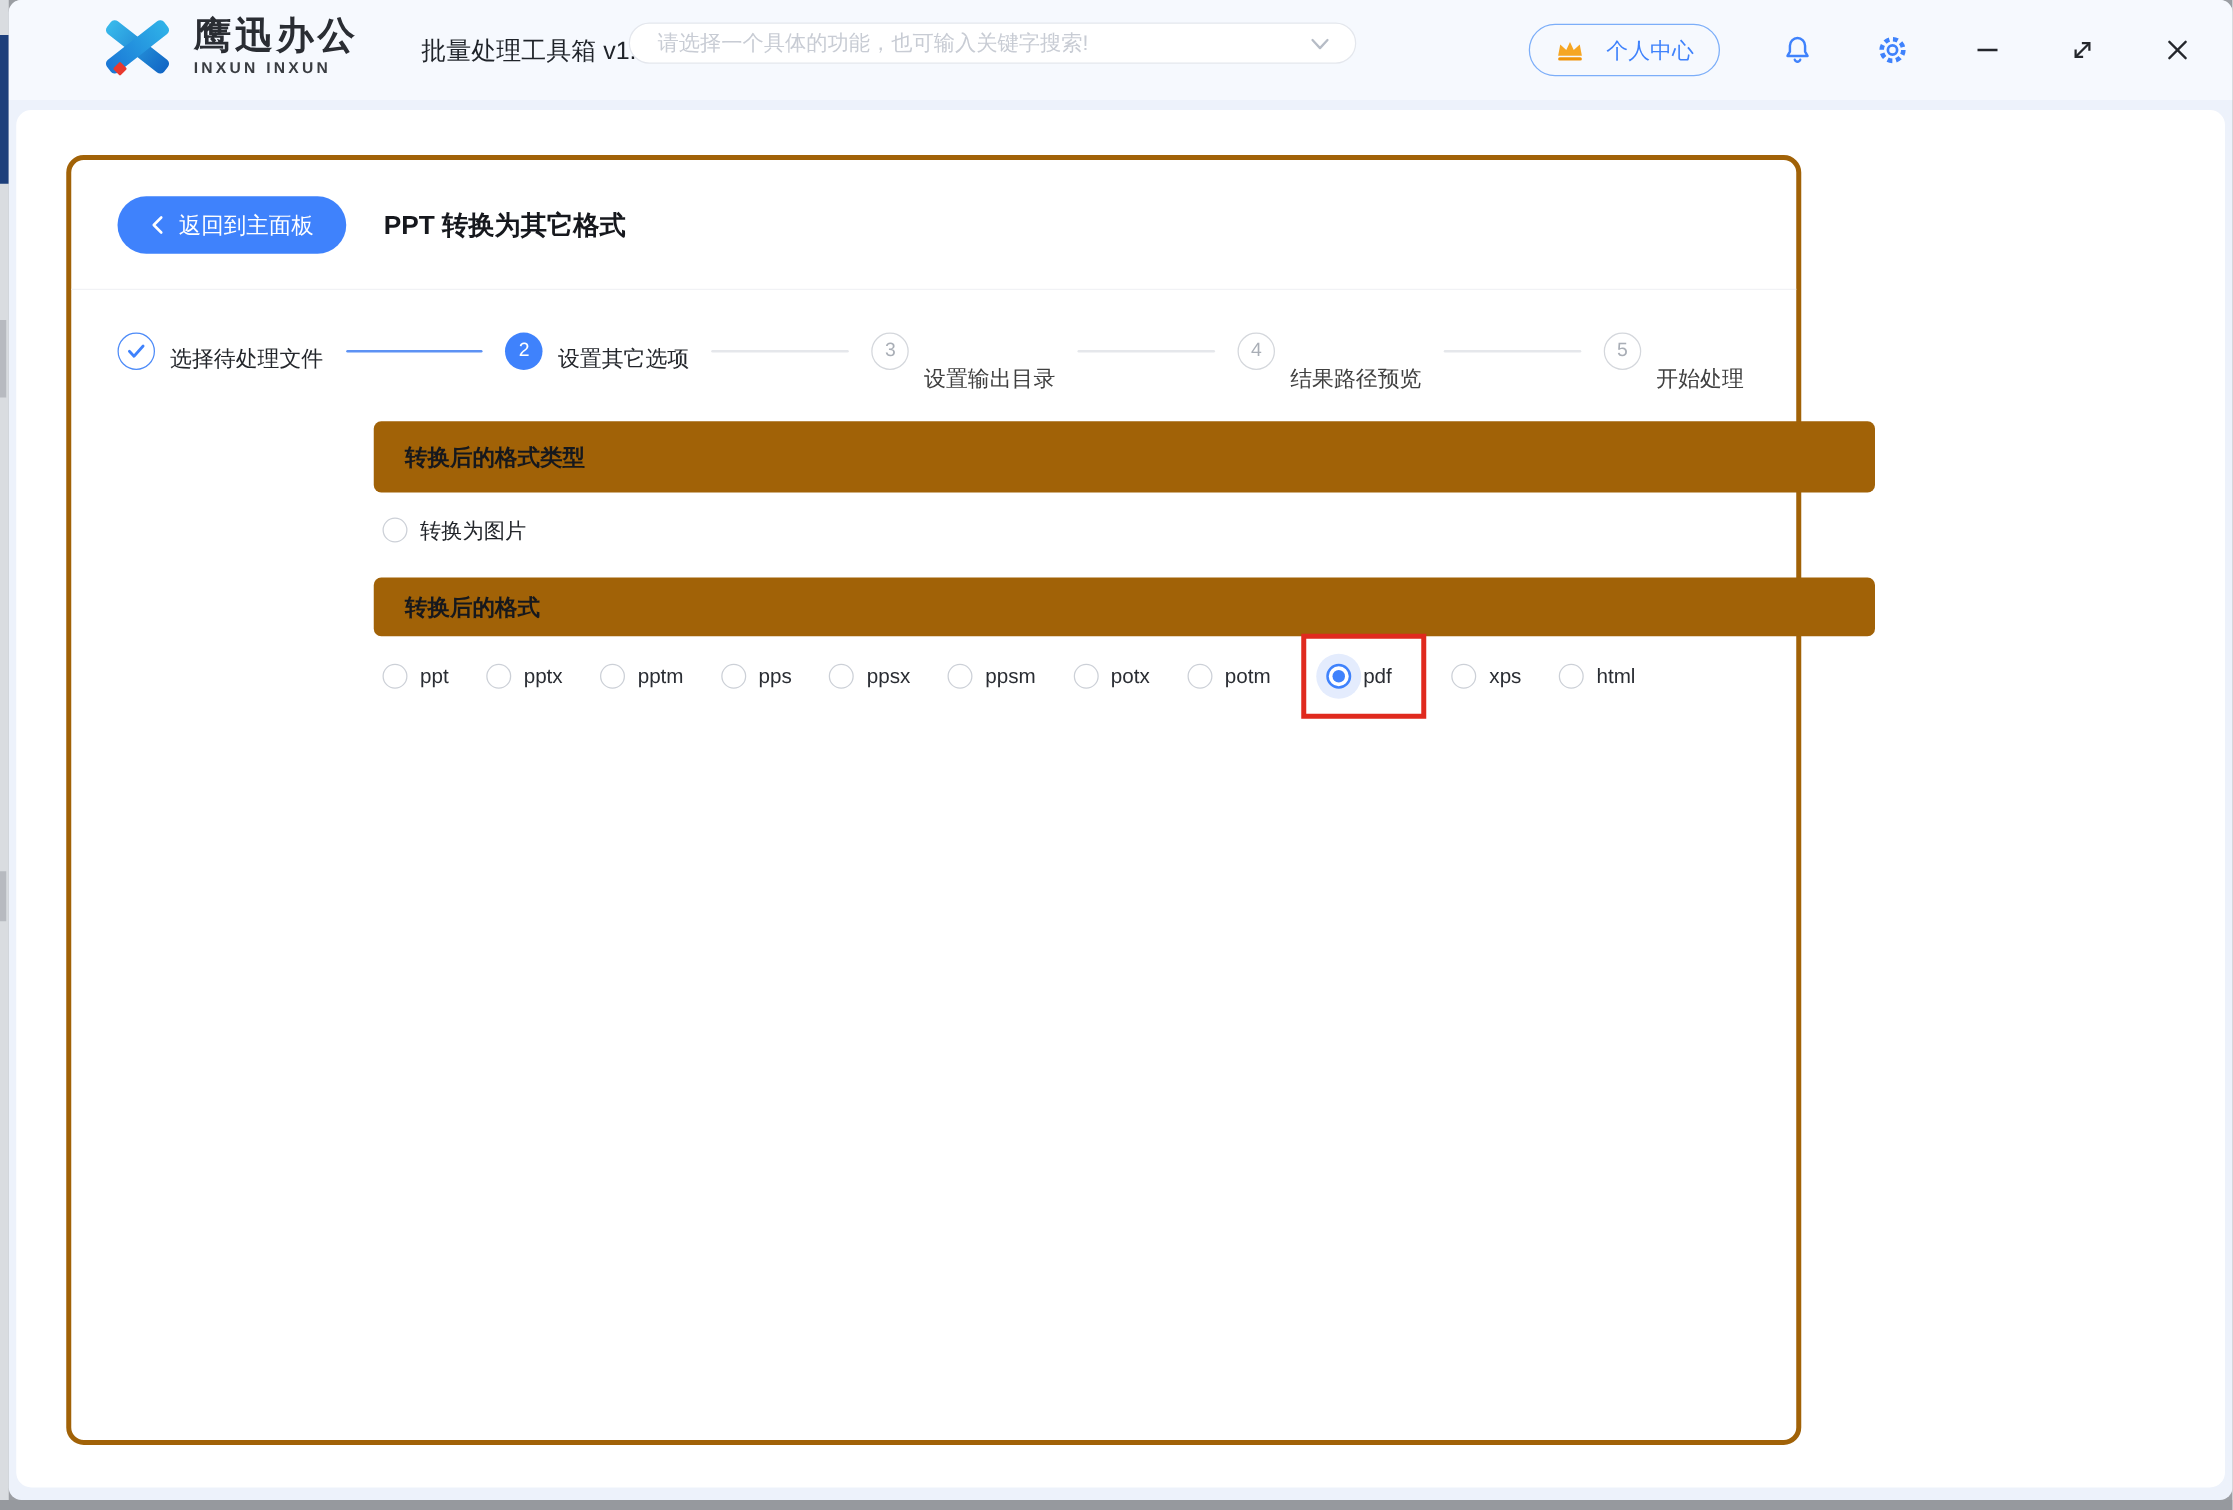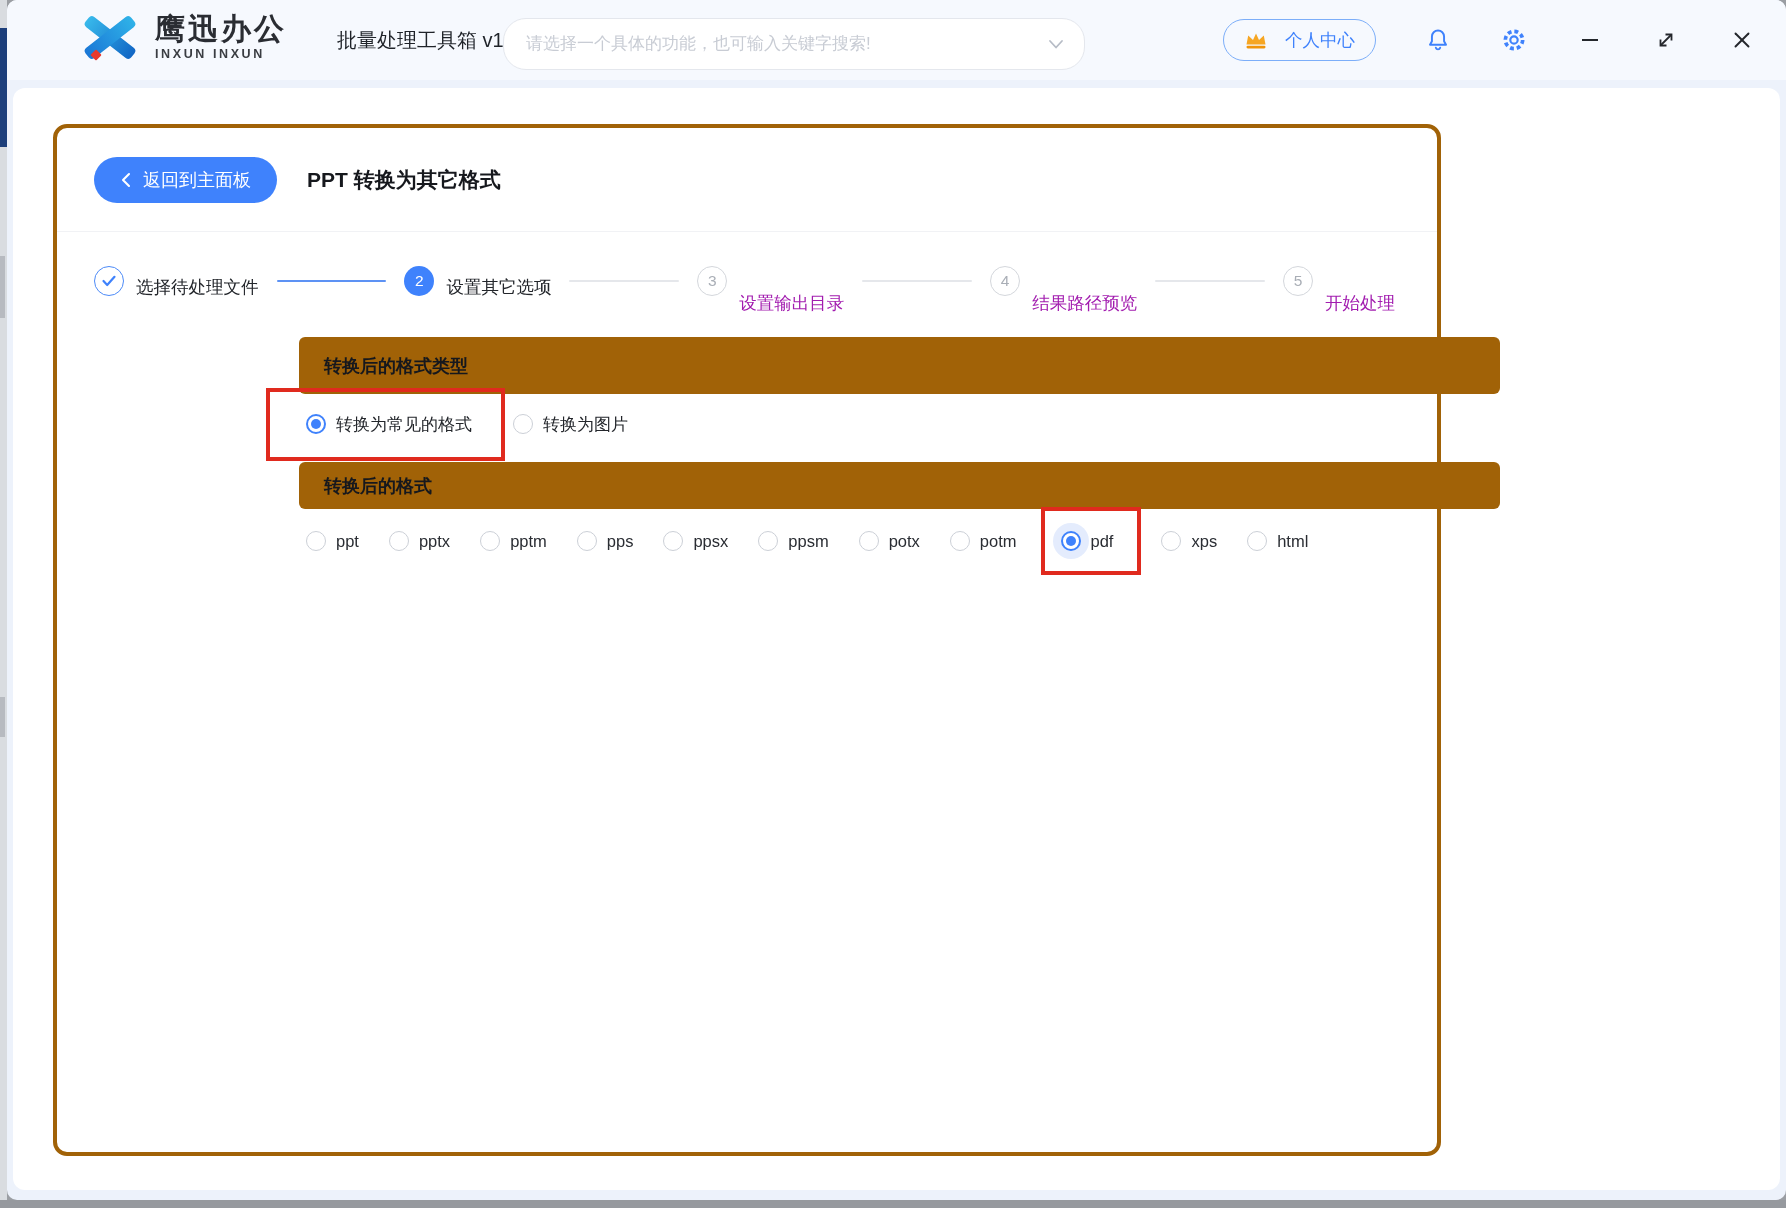--- a/index.html
+++ b/index.html
@@ -31,21 +31,21 @@
   .logo-x .bar { position:absolute; left:2px; top:20px; width:58px; height:13px; border-radius:4px; }
   .logo-x .bar.a { transform:rotate(38deg); background:linear-gradient(to right,#38B9EB,#1166C5); }
   .logo-x .bar.b { transform:rotate(-38deg); background:linear-gradient(to right,#1A77D6,#2FB2E8); }
   .logo-x .spark { position:absolute; left:13px; top:40px; width:8px; height:8px; background:#E8392F; transform:rotate(45deg); border-radius:1px; }
   .brand-text { display:flex; flex-direction:column; line-height:1; }
   .brand-zh { font-size:30px; font-weight:700; color:#2A2D33; letter-spacing:3px; }
   .brand-en { font-size:12.5px; font-weight:700; color:#3A3D42; letter-spacing:2.6px; margin-top:4px; }
   .app-title { position:absolute; left:330px; top:0; height:80px; display:flex; align-items:center; font-size:20px; color:#1F2329; }
 
   .search-box {
-    position:absolute; left:496px; top:18px; width:582px; height:52px;
+    position:absolute; left:496px; top:18px; width:582px; height:33px;
     background:#FFFFFF; border:1px solid #E4E7ED; border-radius:23px;
     display:flex; align-items:center; padding:0 20px 0 22px;
   }
   .search-box input {
     flex:1; border:none; outline:none; background:transparent;
     font-size:17px; color:#333; font-family:inherit;
   }
   .search-box input::placeholder { color:#C8CCD4; }
   .search-chevron { margin-left:10px; display:flex; }
 
@@ -81,21 +81,21 @@
   .step { display:flex; align-items:center; gap:12px; cursor:pointer; }
   .step-circle {
     width:30px; height:30px; border-radius:50%; flex:0 0 auto;
     display:flex; align-items:center; justify-content:center; font-size:15.5px;
   }
   .step-circle.done { border:1.5px solid #4D8BF8; background:#fff; }
   .step-circle.active { background:#3F82FC; color:#fff; }
   .step-circle.pending { border:1.5px solid #D4D7DC; color:#A9AEB6; background:#fff; }
   .step-label { font-size:17.5px; white-space:nowrap; }
   .step-label.done, .step-label.active { color:#23262B;margin-top:12px; }
-  .step-label.pending { color:#a21caf;margin-top:43px; }
+  .step-label.pending { color:#404040;margin-top:43px; }
   .connector { flex:1; height:2px; margin:0 18px; border-radius:1px; }
   .connector.done { background:#5D92F4; }
   .connector.pending { background:#E5E7EB; }
 
   
   .options { position:absolute; left:242px; top:209px; width:1201px; }
   .section-bar {
     background:#a16207; border-radius:6px; padding-left:25px;
     font-weight:700; font-size:18px; color:#16181D; display:flex; align-items:center;
   }
@@ -270,26 +270,20 @@
           <span class="step-circle pending">5</span>
           <span class="step-label pending">开始处理</span>
         </div>
       </div>
 
       <div class="options">
 
         <div class="section-bar h57">转换后的格式类型</div>
 
         <div class="radio-row row1">
-          <span class="annotation-box box1">
-            <span class="radio-item">
-              <span class="radio checked"></span>
-              <span class="lbl1">转换为常见的格式</span>
-            </span>
-          </span>
           <span class="radio-item">
             <span class="radio"></span>
             <span class="lbl1">转换为图片</span>
           </span>
         </div>
 
         <div class="section-bar h47" style="margin-top:24px;">转换后的格式</div>
 
         <div class="radio-row row2">
           <span class="radio-item">

